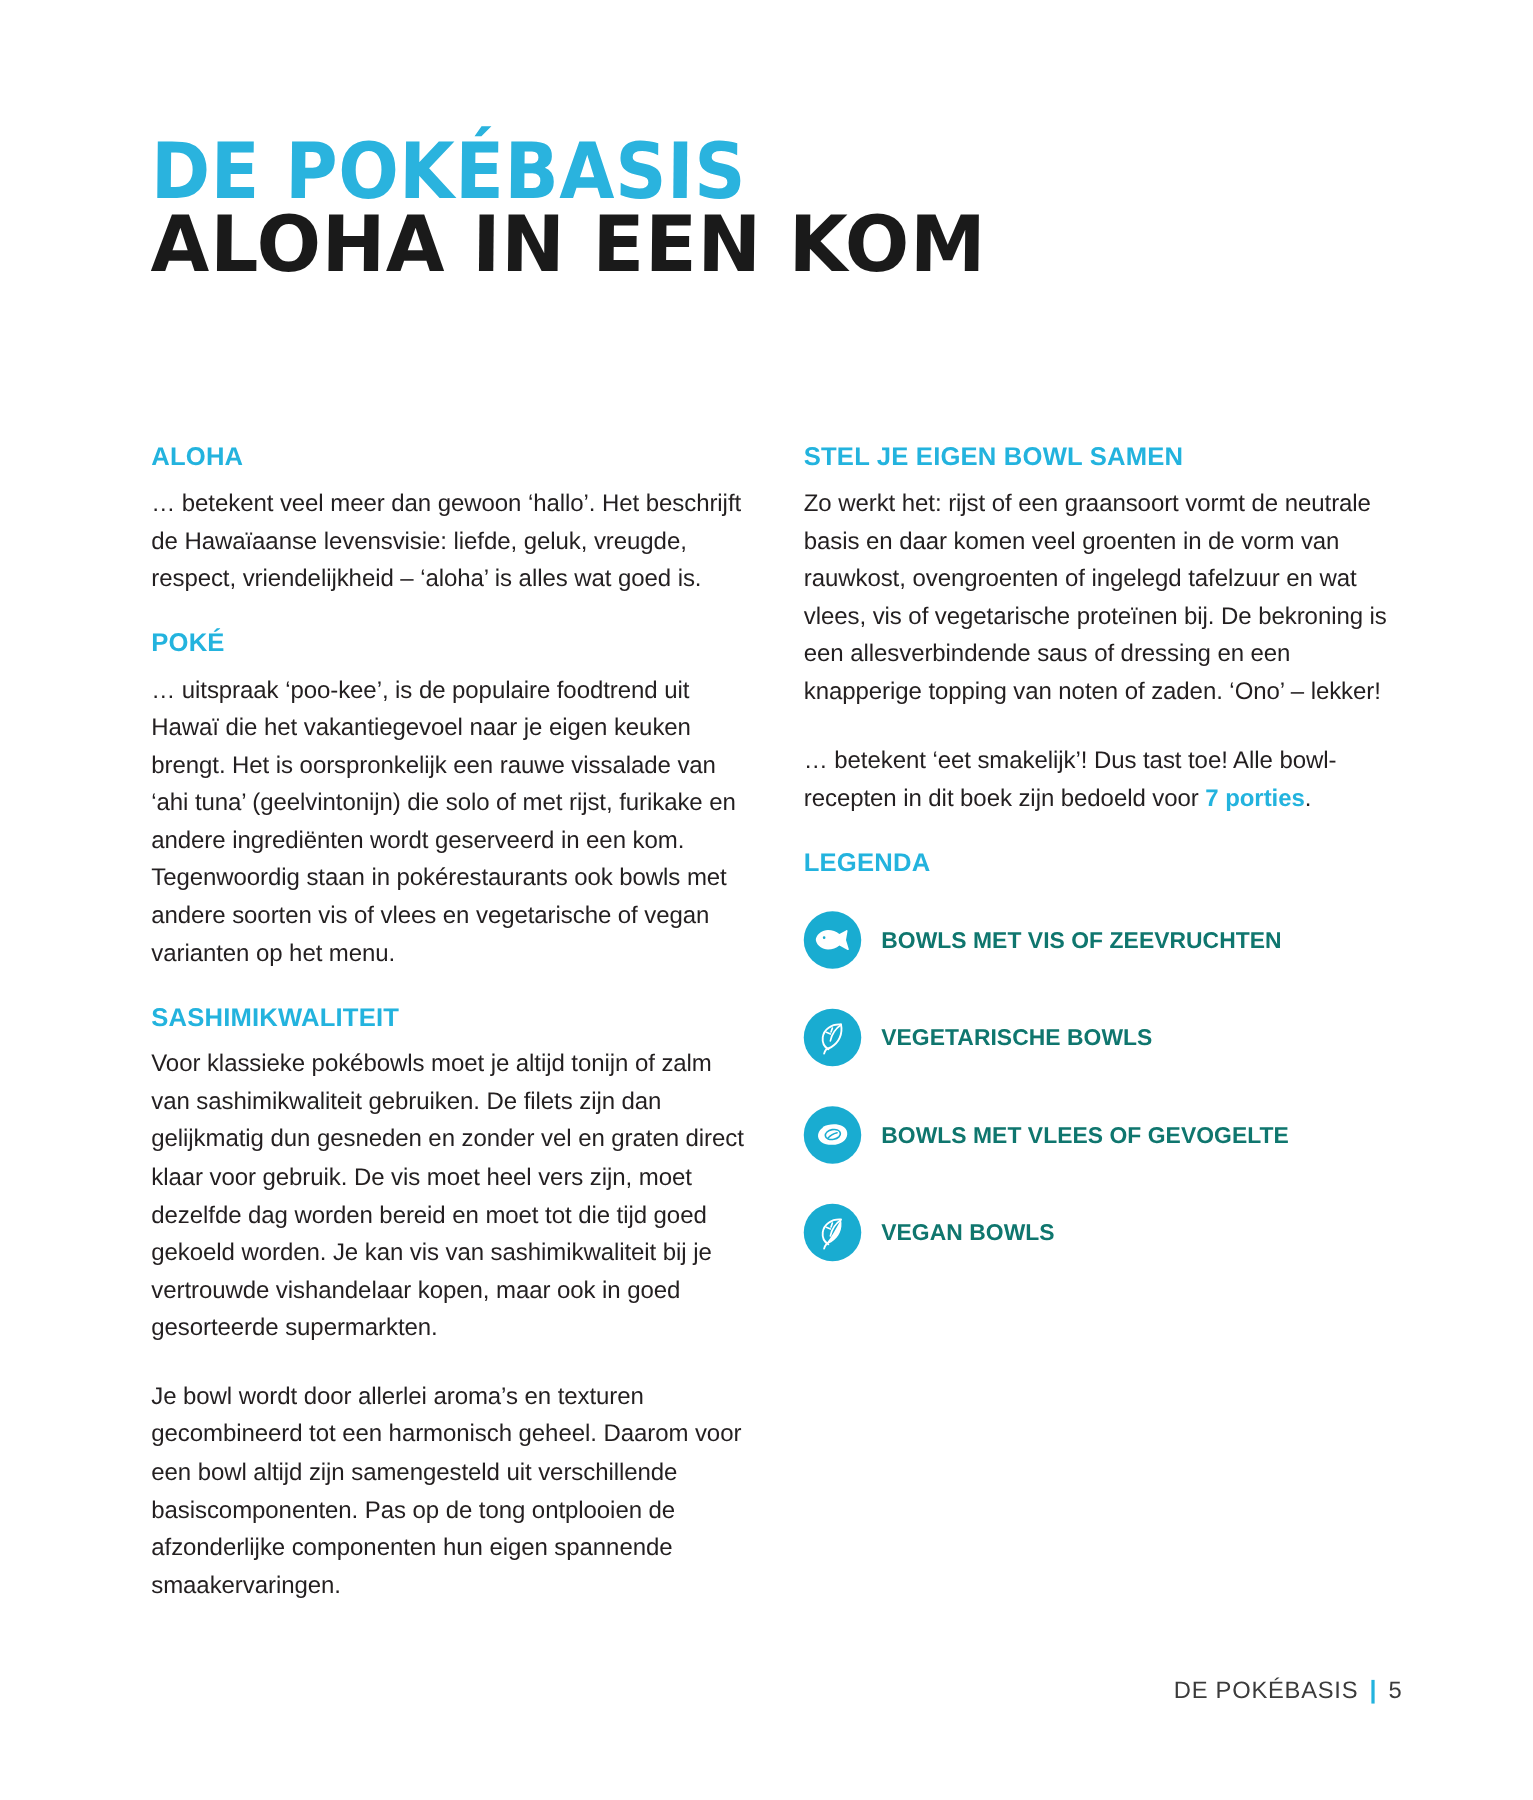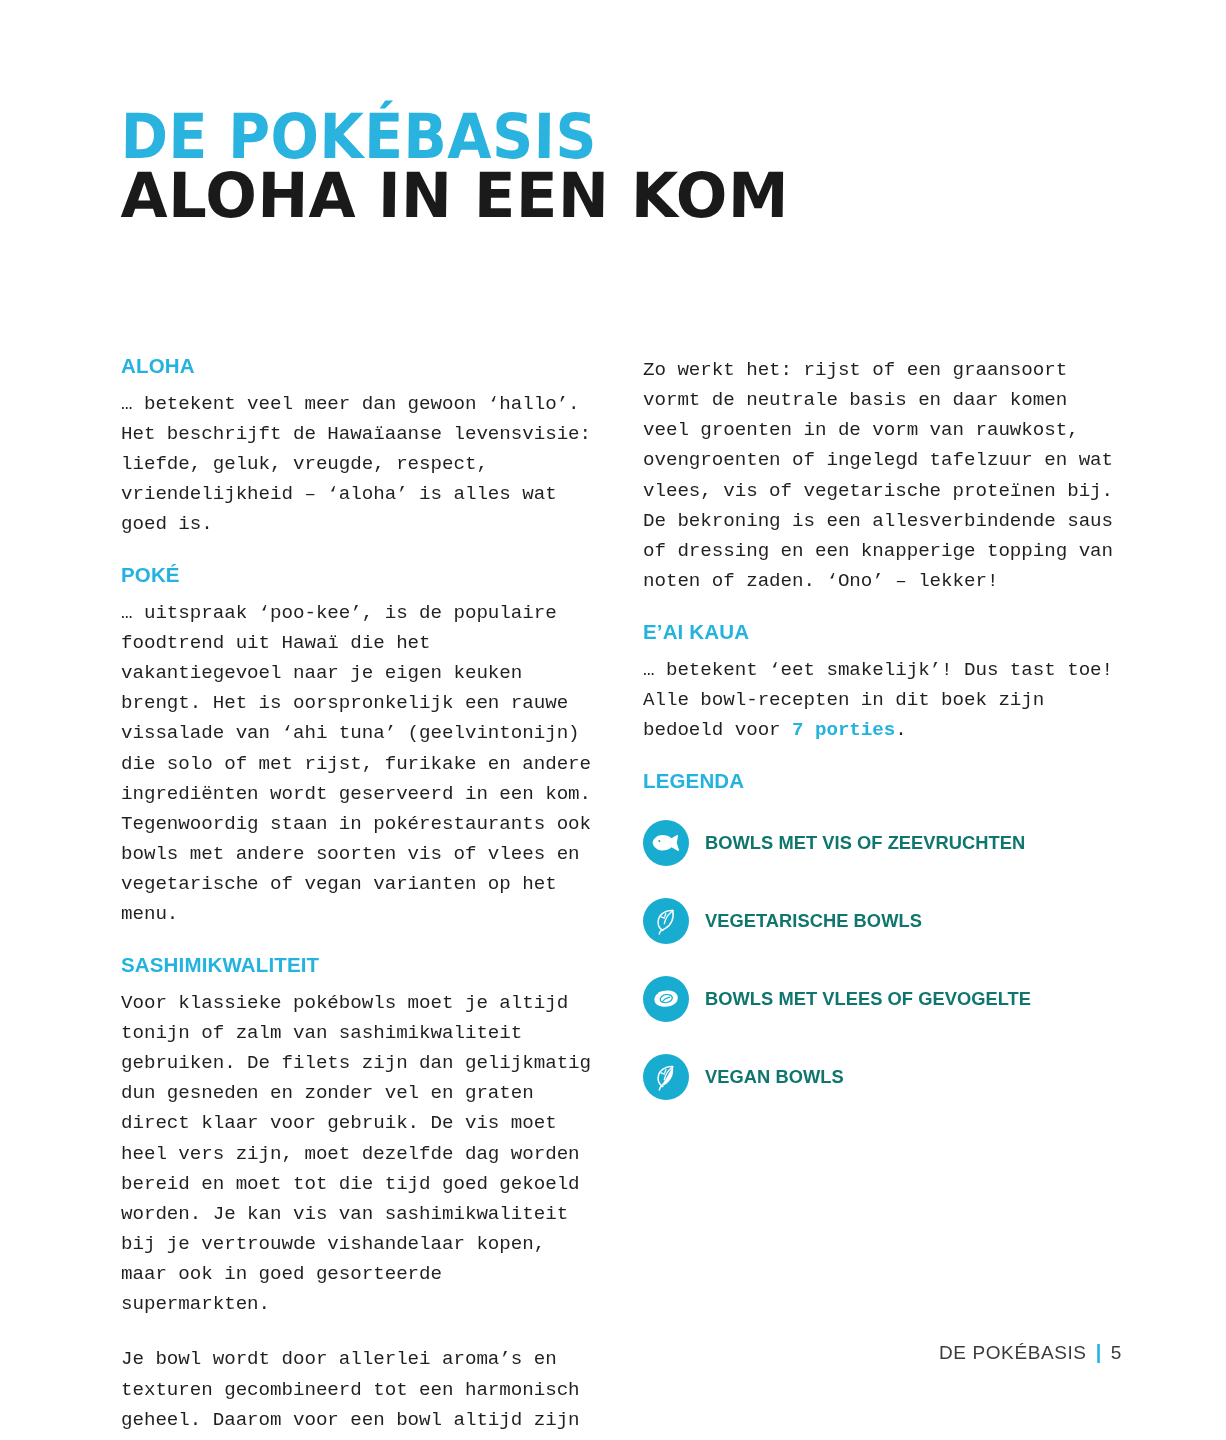--- a/index.html
+++ b/index.html
@@ -77,21 +77,21 @@
   .col .block + .block h2.section-heading {
     margin-top: 0;
   }
   .block {
     margin-bottom: 25px;
   }
   .block:last-child {
     margin-bottom: 0;
   }
   p.body-text {
-    font-family: Liberation Mono, monospace;
+    font-family: Liberation Sans, sans-serif;
     font-size: 19.2px;
     line-height: 1.57;
     color: #231f20;
     margin: 0;
     letter-spacing: -0.05px;
   }
   .accent-bold {
     color: #23B3DE;
     font-weight: 700;
   }
@@ -184,25 +184,25 @@
 
       <div class="block">
         <p class="body-text">Je bowl wordt door allerlei aroma’s en texturen gecombineerd tot een harmonisch geheel. Daarom voor een bowl altijd zijn samengesteld uit verschillende basiscomponenten. Pas op de tong ontplooien de afzonderlijke componenten hun eigen spannende smaakervaringen.</p>
       </div>
 
     </div>
 
     <div class="col">
 
       <div class="block">
+        <h2 class="section-heading">STEL JE EIGEN BOWL SAMEN</h2>
         <p class="body-text">Zo werkt het: rijst of een graansoort vormt de neutrale basis en daar komen veel groenten in de vorm van rauwkost, ovengroenten of ingelegd tafelzuur en wat vlees, vis of vegetarische proteïnen bij. De bekroning is een allesverbindende saus of dressing en een knapperige topping van noten of zaden. ‘Ono’ – lekker!</p>
       </div>
 
       <div class="block">
-        <h2 class="section-heading">E’AI KAUA</h2>
         <p class="body-text"><span>… betekent ‘eet smakelijk’! Dus tast toe! Alle bowl-recepten in dit boek zijn bedoeld voor </span><span class="accent-bold">7 porties</span><span>.</span></p>
       </div>
 
       <div class="block">
         <h2 class="section-heading">LEGENDA</h2>
 
         <ul class="legend-list">
 
           <li class="legend-row">
             <span class="legend-icon">

